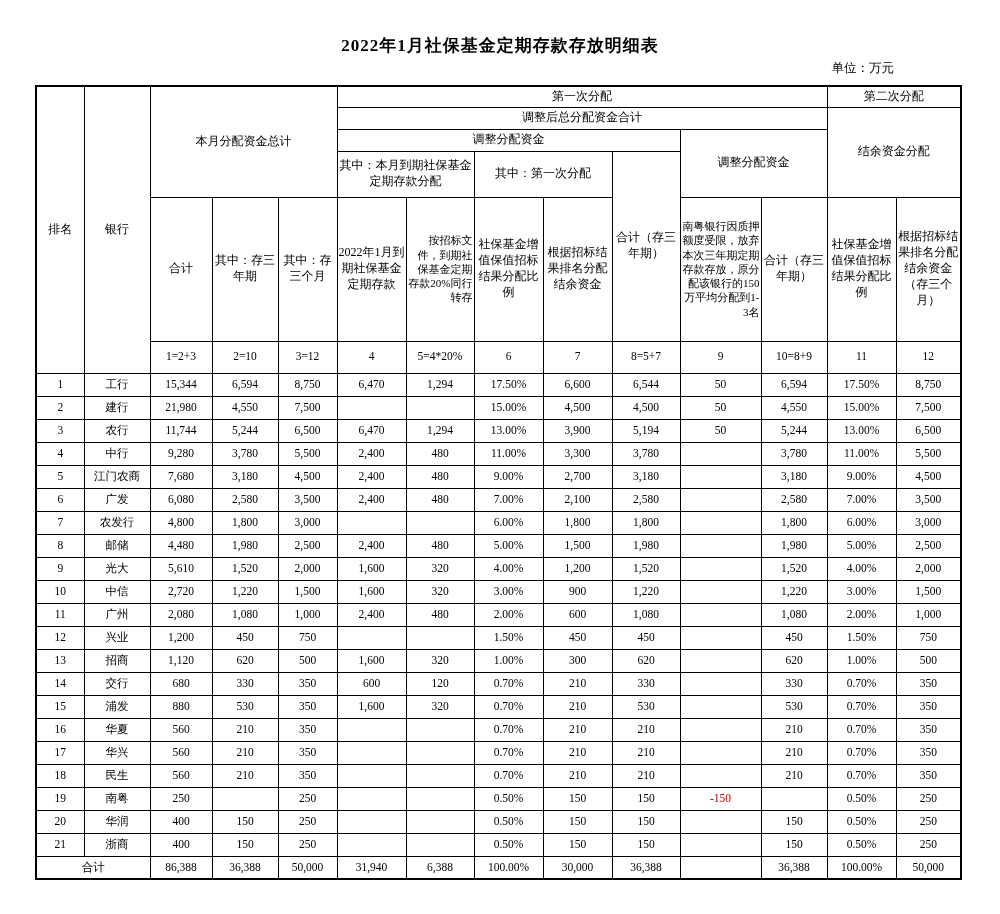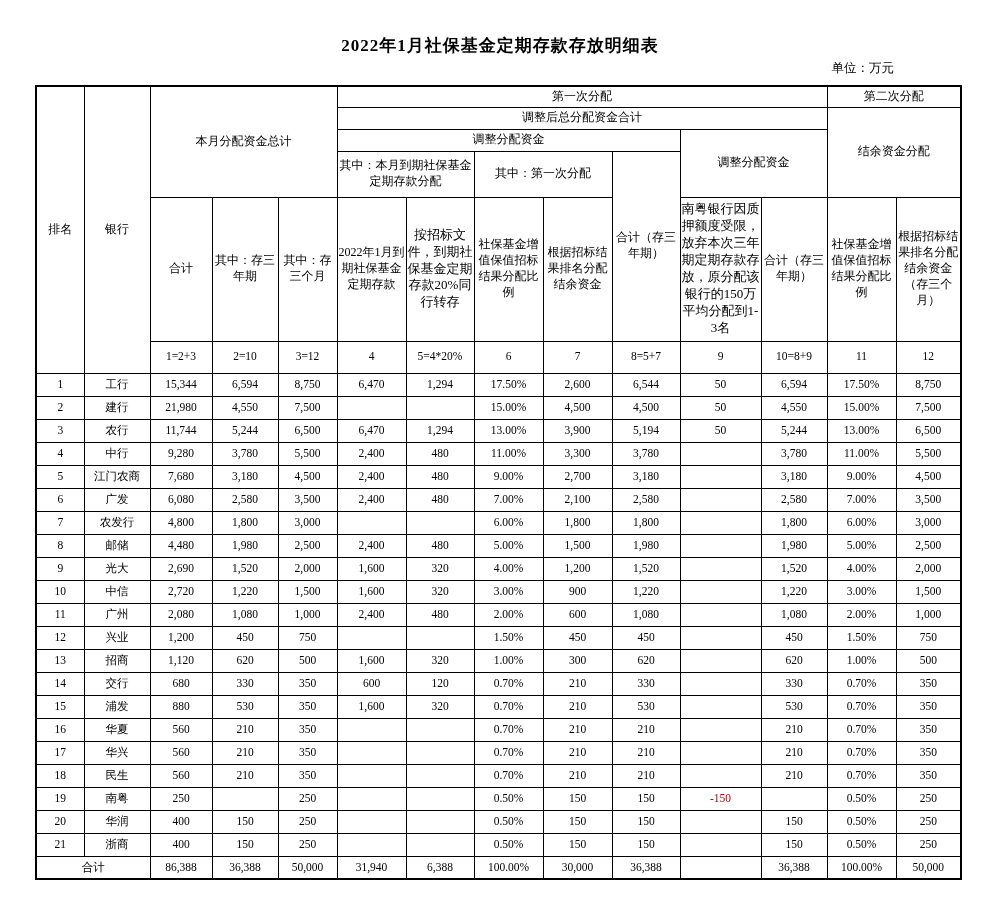--- a/index.html
+++ b/index.html
@@ -35,21 +35,21 @@
     overflow: hidden;
     word-break: break-all;
   }
   tr.h1 { height: 21px; }
   tr.h2 { height: 22px; }
   tr.h3 { height: 22px; }
   tr.h4 { height: 46px; }
   tr.h5 { height: 144px; }
   tr.h6 { height: 32px; margin-top: 40px; }
   tr.h6 th { font-size: 11.5px; }
-  .longtext { font-size: 13px; line-height: 1.3; }
+  .longtext { font-size: 11px; line-height: 1.3; text-align: right; }
   tbody td { height: 23px; font-size: 11.5px; }
   td.neg { color: var(--neg-color, #c00000); }
 </style>
 </head>
 <body>
 
 <div class="page">
   <div class="doc-title">2022年1月社保基金定期存款存放明细表</div>
   <div class="unit-label">单位：万元</div>
 
@@ -122,21 +122,21 @@
     <tbody>
         <tr>
           <td>1</td>
           <td>工行</td>
           <td>15,344</td>
           <td>6,594</td>
           <td>8,750</td>
           <td>6,470</td>
           <td>1,294</td>
           <td>17.50%</td>
-          <td>2,600</td>
+          <td>6,600</td>
           <td>6,544</td>
           <td>50</td>
           <td>6,594</td>
           <td>17.50%</td>
           <td>8,750</td>
         </tr>
         <tr>
           <td>2</td>
           <td>建行</td>
           <td>21,980</td>
@@ -244,21 +244,21 @@
           <td>1,500</td>
           <td>1,980</td>
           <td></td>
           <td>1,980</td>
           <td>5.00%</td>
           <td>2,500</td>
         </tr>
         <tr>
           <td>9</td>
           <td>光大</td>
-          <td>2,690</td>
+          <td>5,610</td>
           <td>1,520</td>
           <td>2,000</td>
           <td>1,600</td>
           <td>320</td>
           <td>4.00%</td>
           <td>1,200</td>
           <td>1,520</td>
           <td></td>
           <td>1,520</td>
           <td>4.00%</td>

